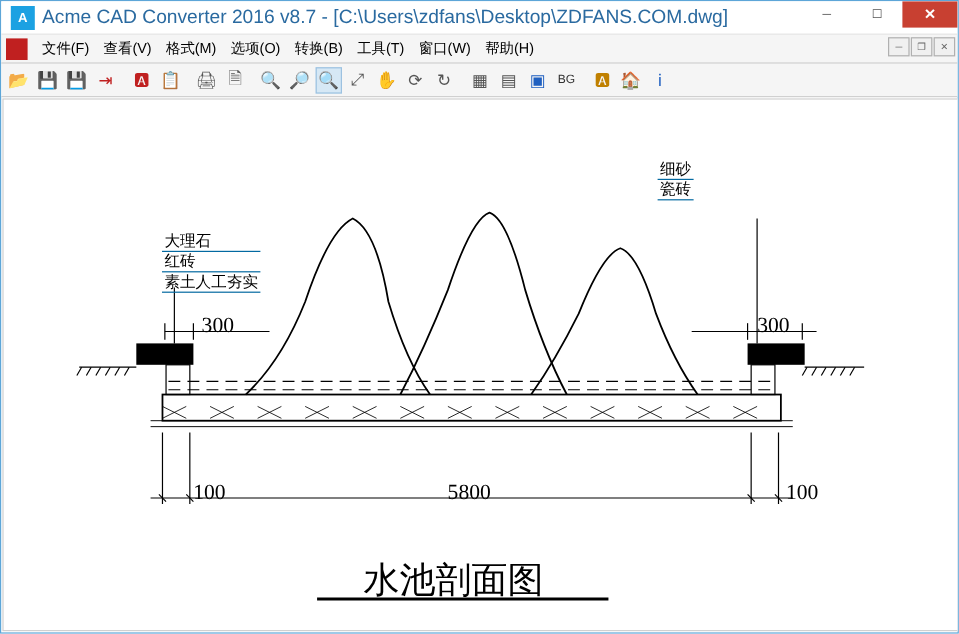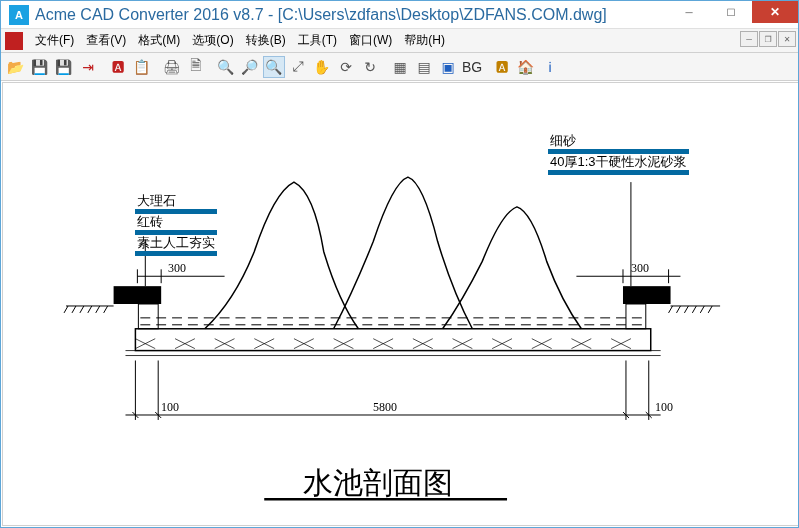--- a/index.html
+++ b/index.html
@@ -28,22 +28,22 @@
 .toolbar { height: 28px; background: #f5f5f5; display: flex; align-items: center; padding: 0 4px; gap: 2px; border-bottom: 1px solid #d0d0d0; }
 .tb-btn { width: 22px; height: 22px; display: flex; align-items: center; justify-content: center; font-size: 14px; cursor: pointer; border: 1px solid transparent; }
 .tb-sep { content:""; display:block; margin: 0 2px; height: 20px; }
 
 
 .canvas { position: relative; width: 100%; height: calc(100% - 82px); background: #fff; border: 1px solid #d0d0d0; margin: 1px; }
 
 
 .drawing { position: absolute; top: 0; left: 0; width: 100%; height: 100%; }
 .label-box { position: absolute; font-size: 13px; font-family: SimSun, serif; line-height: 16px; }
-.label-box .row { border-bottom: 5px solid #0369a1; padding: 0 2px; white-space: nowrap; }
-.dim { position: absolute; font-size: 12px; font-family: SimSun, serif; }
+.label-box .row { border-bottom: 1px solid #0369a1; padding: 0 2px; white-space: nowrap; }
+.dim { position: absolute; font-size: 18px; font-family: SimSun, serif; }
 .big-title { position: absolute; font-size: 30px; font-family: SimSun, serif; }
 </style>
 </head>
 <body>
 
 <div class="titlebar">
   <div class="app-icon">A</div>
   <div class="title-text">Acme CAD Converter 2016 v8.7 - [C:\Users\zdfans\Desktop\ZDFANS.COM.dwg]</div>
   <div class="win-controls">
     <div class="win-btn min"></div>
@@ -87,21 +87,21 @@
   <div class="tb-btn" style="color:#555;">🔎</div>
   <div class="tb-btn" style="color:#555; background:#d6e8f5; border-color:#9cc1e0;">🔍</div>
   <div class="tb-btn" style="color:#555;">⤢</div>
   <div class="tb-btn" style="color:#555;">✋</div>
   <div class="tb-btn" style="color:#555;">⟳</div>
   <div class="tb-btn" style="color:#555;">↻</div>
   <div class="tb-sep"></div>
   <div class="tb-btn" style="color:#555;">▦</div>
   <div class="tb-btn" style="color:#555;">▤</div>
   <div class="tb-btn" style="color:#2060c0;">▣</div>
-  <div class="tb-btn" style="font-size:14px; color:#333;">BG</div>
+  <div class="tb-btn" style="font-size:10px; color:#333;">BG</div>
   <div class="tb-sep"></div>
   <div class="tb-btn" style="color:#c08000;">🅰</div>
   <div class="tb-btn" style="color:#d8a030;">🏠</div>
   <div class="tb-btn" style="color:#2060c0;">ℹ</div>
 </div>
 
 <div class="canvas">
   <svg class="drawing" viewBox="0 0 795 446">
 
     <rect x="130" y="248" width="520" height="22" fill="none" stroke="#000" stroke-width="1.5"></rect>
@@ -201,21 +201,21 @@
   </svg>
 
   <div class="label-box" style="left:132px; top:110px;">
     <div class="row">大理石</div>
     <div class="row">红砖</div>
     <div class="row">素土人工夯实</div>
   </div>
 
   <div class="label-box" style="left:545px; top:50px;">
     <div class="row">细砂</div>
-    <div class="row">40厚1:3干硬性水泥砂浆</div>
+    <div class="row">瓷砖</div>
   </div>
 
   <div class="dim" style="left:165px; top:178px;">300</div>
   <div class="dim" style="left:628px; top:178px;">300</div>
   <div class="dim" style="left:158px; top:317px;">100</div>
   <div class="dim" style="left:370px; top:317px;">5800</div>
   <div class="dim" style="left:652px; top:317px;">100</div>
 
   <div class="big-title" style="left:300px; top:380px;">水池剖面图</div>
 </div>

